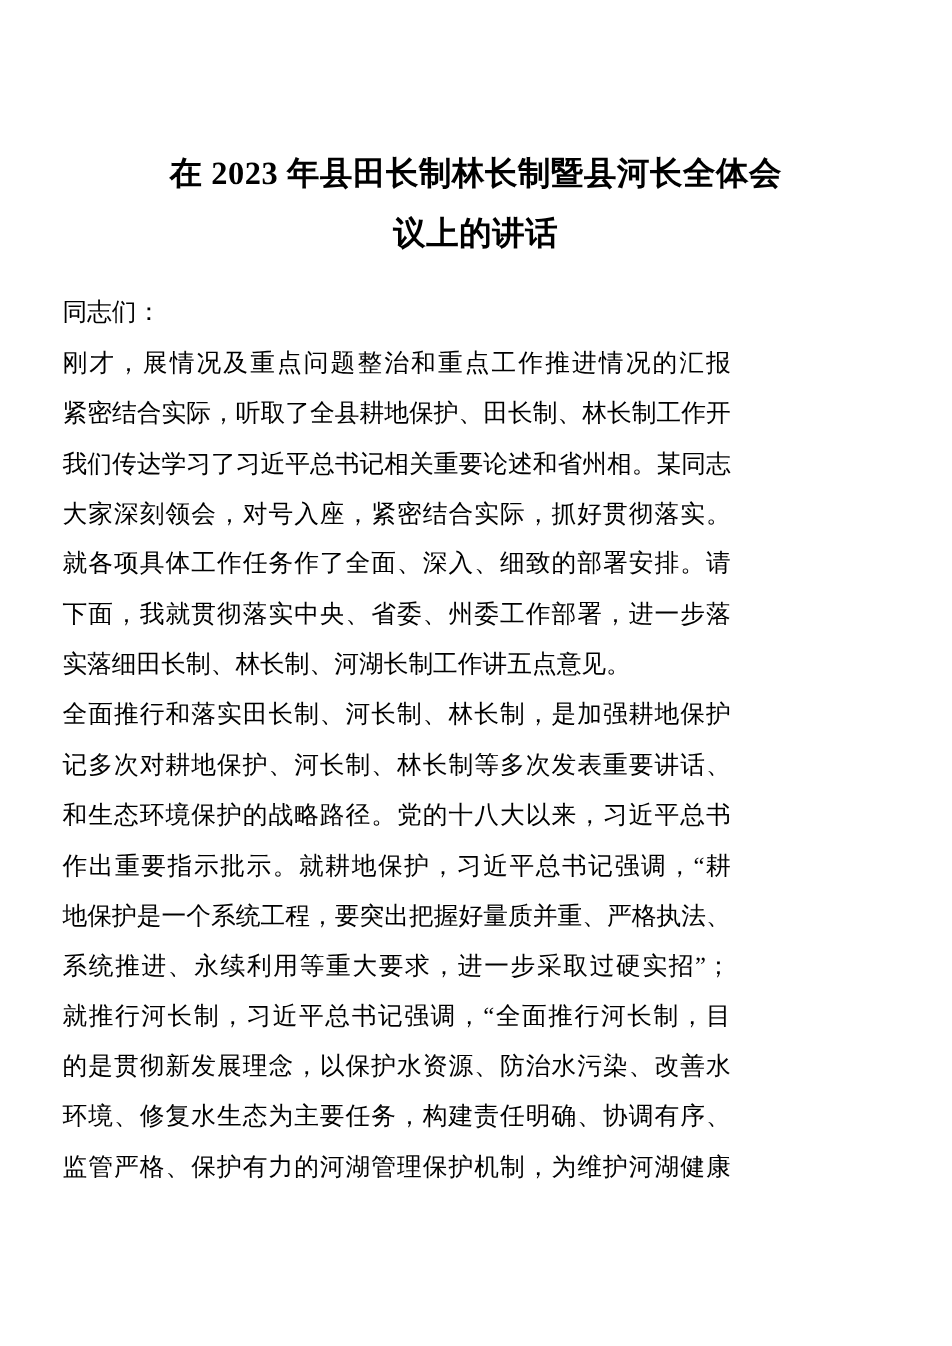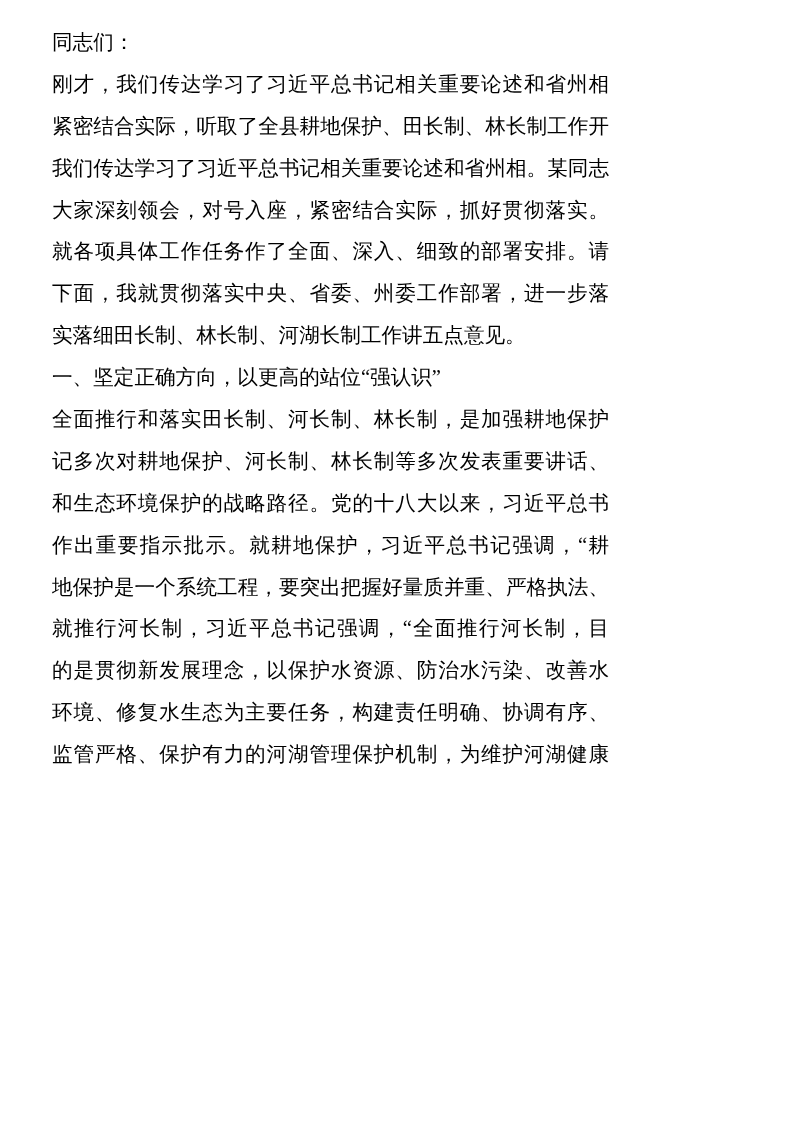--- a/index.html
+++ b/index.html
@@ -42,34 +42,38 @@
   .body-line.fill {
     white-space: normal;
     text-align: justify;
     text-align-last: justify;
   }
 </style>
 </head>
 <body>
 
 <div class="page" style="--page-bg: #ffffff; --text-color: #000000;">
+  <h1 class="doc-title">
+      <div class="title-line">在 2023 年县田长制林长制暨县河长全体会</div>
+      <div class="title-line">议上的讲话</div>
+    </h1>
 
   <div class="doc-body">
       <div class="body-line">同志们：</div>
-      <div class="body-line fill">刚才，我们传达学习了习近平总书记相关重要论述和省州相</div>
+      <div class="body-line fill">刚才，展情况及重点问题整治和重点工作推进情况的汇报</div>
       <div class="body-line fill">紧密结合实际，听取了全县耕地保护、田长制、林长制工作开</div>
       <div class="body-line fill">我们传达学习了习近平总书记相关重要论述和省州相。某同志</div>
       <div class="body-line fill">大家深刻领会，对号入座，紧密结合实际，抓好贯彻落实。</div>
       <div class="body-line fill">就各项具体工作任务作了全面、深入、细致的部署安排。请</div>
       <div class="body-line fill">下面，我就贯彻落实中央、省委、州委工作部署，进一步落</div>
       <div class="body-line">实落细田长制、林长制、河湖长制工作讲五点意见。</div>
-      <div class="body-line">一、坚定正确方向，以更高的站位“强认识”</div>
       <div class="body-line fill">全面推行和落实田长制、河长制、林长制，是加强耕地保护</div>
       <div class="body-line fill">记多次对耕地保护、河长制、林长制等多次发表重要讲话、</div>
       <div class="body-line fill">和生态环境保护的战略路径。党的十八大以来，习近平总书</div>
       <div class="body-line fill">作出重要指示批示。就耕地保护，习近平总书记强调，“耕</div>
       <div class="body-line fill">地保护是一个系统工程，要突出把握好量质并重、严格执法、</div>
+      <div class="body-line fill">系统推进、永续利用等重大要求，进一步采取过硬实招”；</div>
       <div class="body-line fill">就推行河长制，习近平总书记强调，“全面推行河长制，目</div>
       <div class="body-line fill">的是贯彻新发展理念，以保护水资源、防治水污染、改善水</div>
       <div class="body-line fill">环境、修复水生态为主要任务，构建责任明确、协调有序、</div>
       <div class="body-line fill">监管严格、保护有力的河湖管理保护机制，为维护河湖健康</div>
     </div>
 </div>
 
 </body></html>

